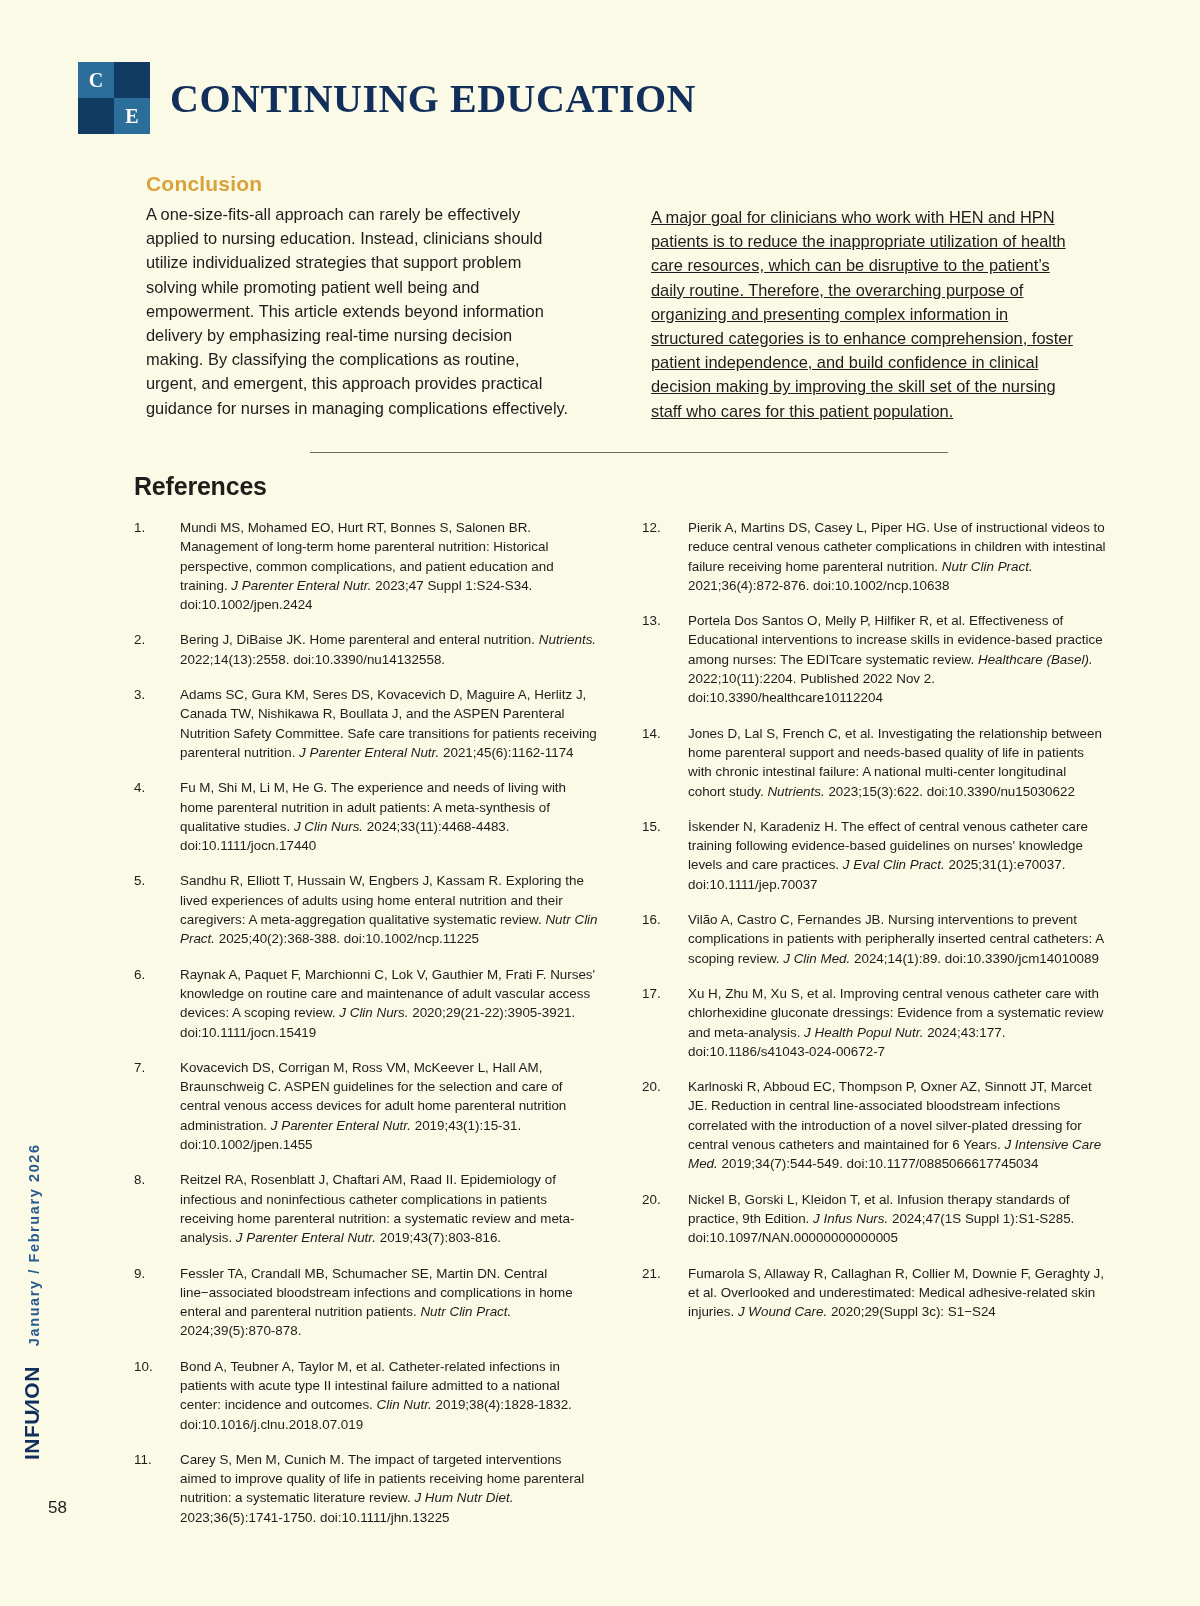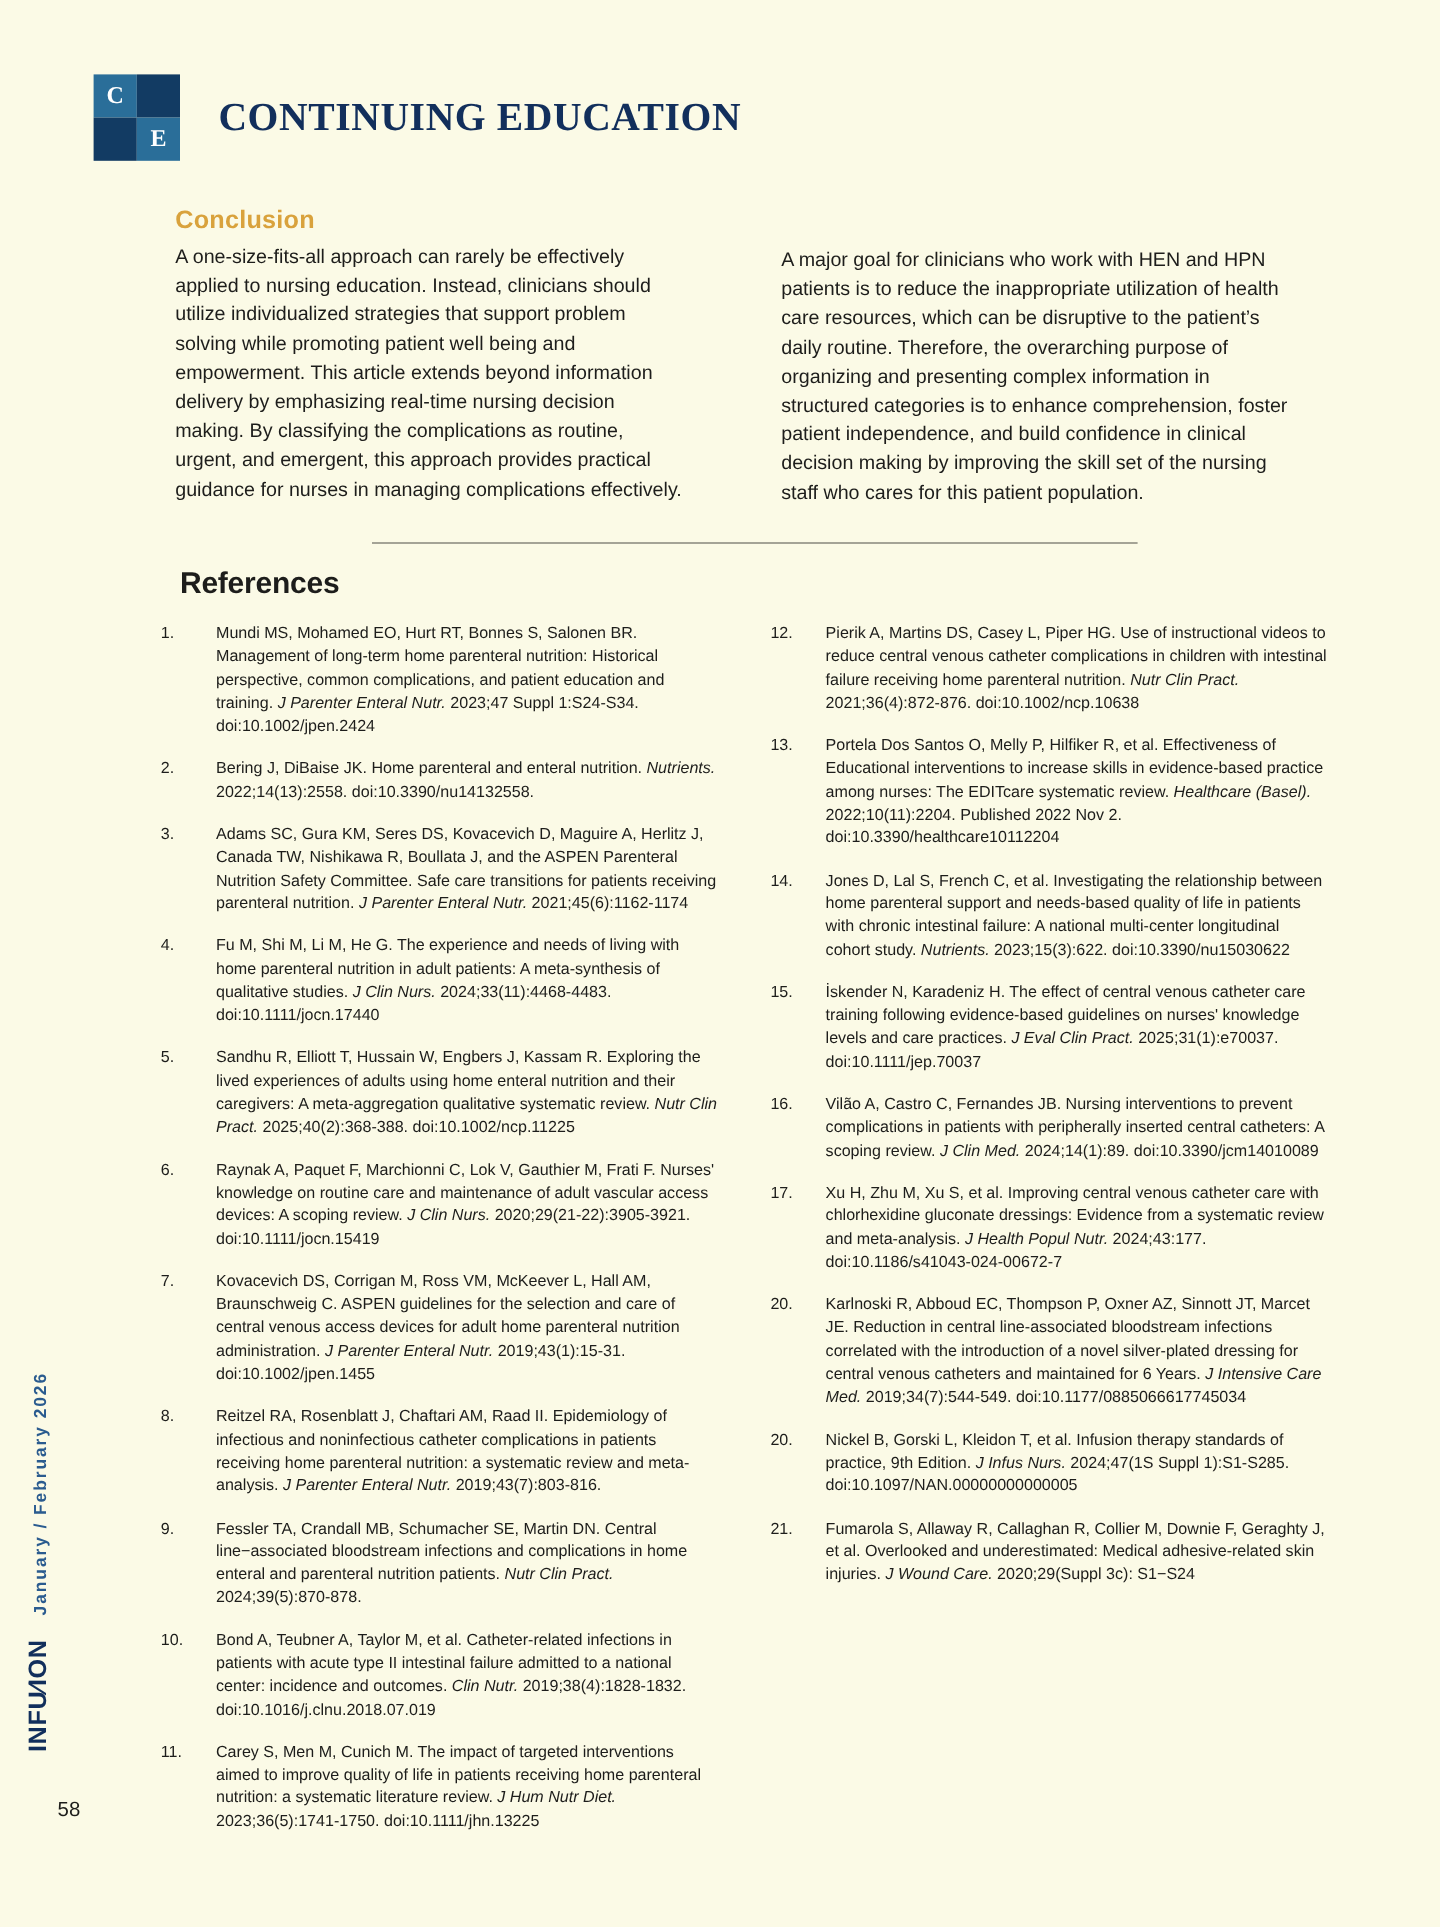--- a/index.html
+++ b/index.html
@@ -39,24 +39,24 @@
     font-family: "Liberation Serif", serif;
     font-weight: bold;
     font-size: 20px;
     color: #ffffff;
   }
   .ce-c  { background: #2a6e99; }
   .ce-b1 { background: #123b63; }
   .ce-b2 { background: #123b63; }
   .ce-e  { background: #2a6e99; }
   .header-title {
-    margin-left: 32px;
+    margin-left: 20px;
     font-family: "Liberation Serif", serif;
     font-weight: bold;
-    font-size: 33px;
+    font-size: 40px;
     letter-spacing: 0.5px;
     color: #122f5c;
   }
 
   
   .intro {
     position: absolute;
     left: 146px;
     top: 172px;
     width: 932px;
@@ -74,36 +74,37 @@
     letter-spacing: 0.2px;
   }
   .intro p {
     margin: 0;
     font-size: 16.4px;
     line-height: 24.2px;
     color: #1d1d1b;
   }
   .intro-col.right {
     padding-top: 33px;
+    text-decoration: underline;
   }
 
   
   .divider {
     position: absolute;
     left: 310px;
     top: 452px;
     width: 638px;
     height: 1px;
     background: #6b6b63;
   }
 
   
   .refs-title {
     position: absolute;
-    left: 150px;
+    left: 134px;
     top: 472px;
     font-size: 25px;
     font-weight: bold;
     color: #1d1d1b;
     letter-spacing: -0.2px;
   }
   .refs {
     position: absolute;
     left: 134px;
     top: 518px;

